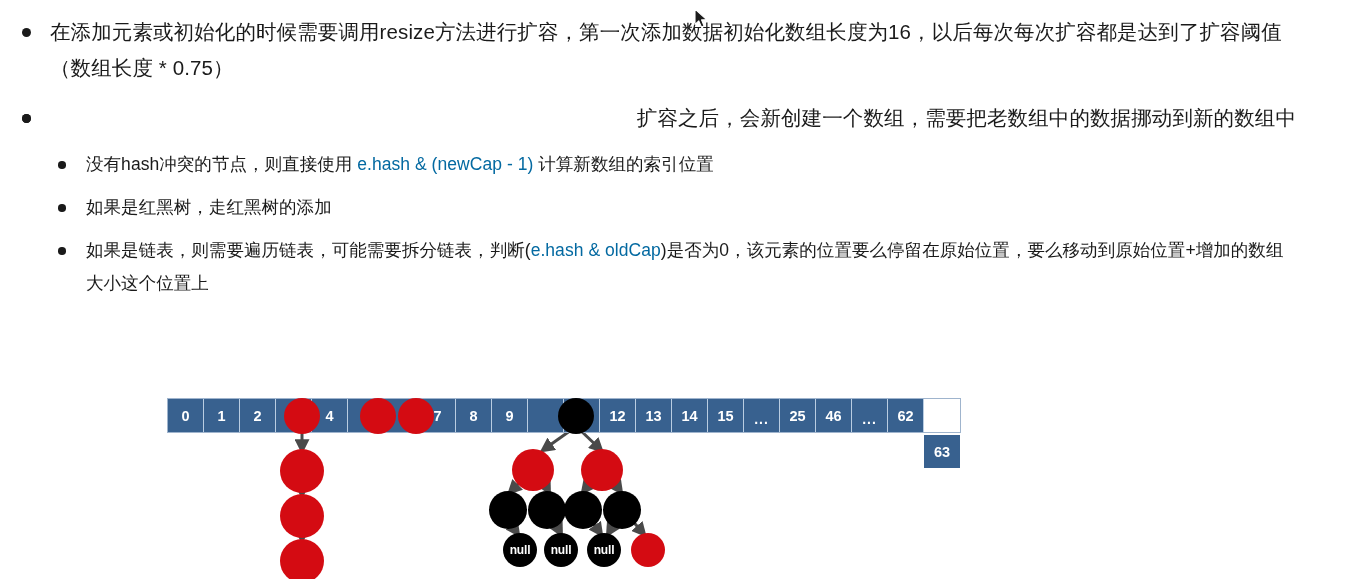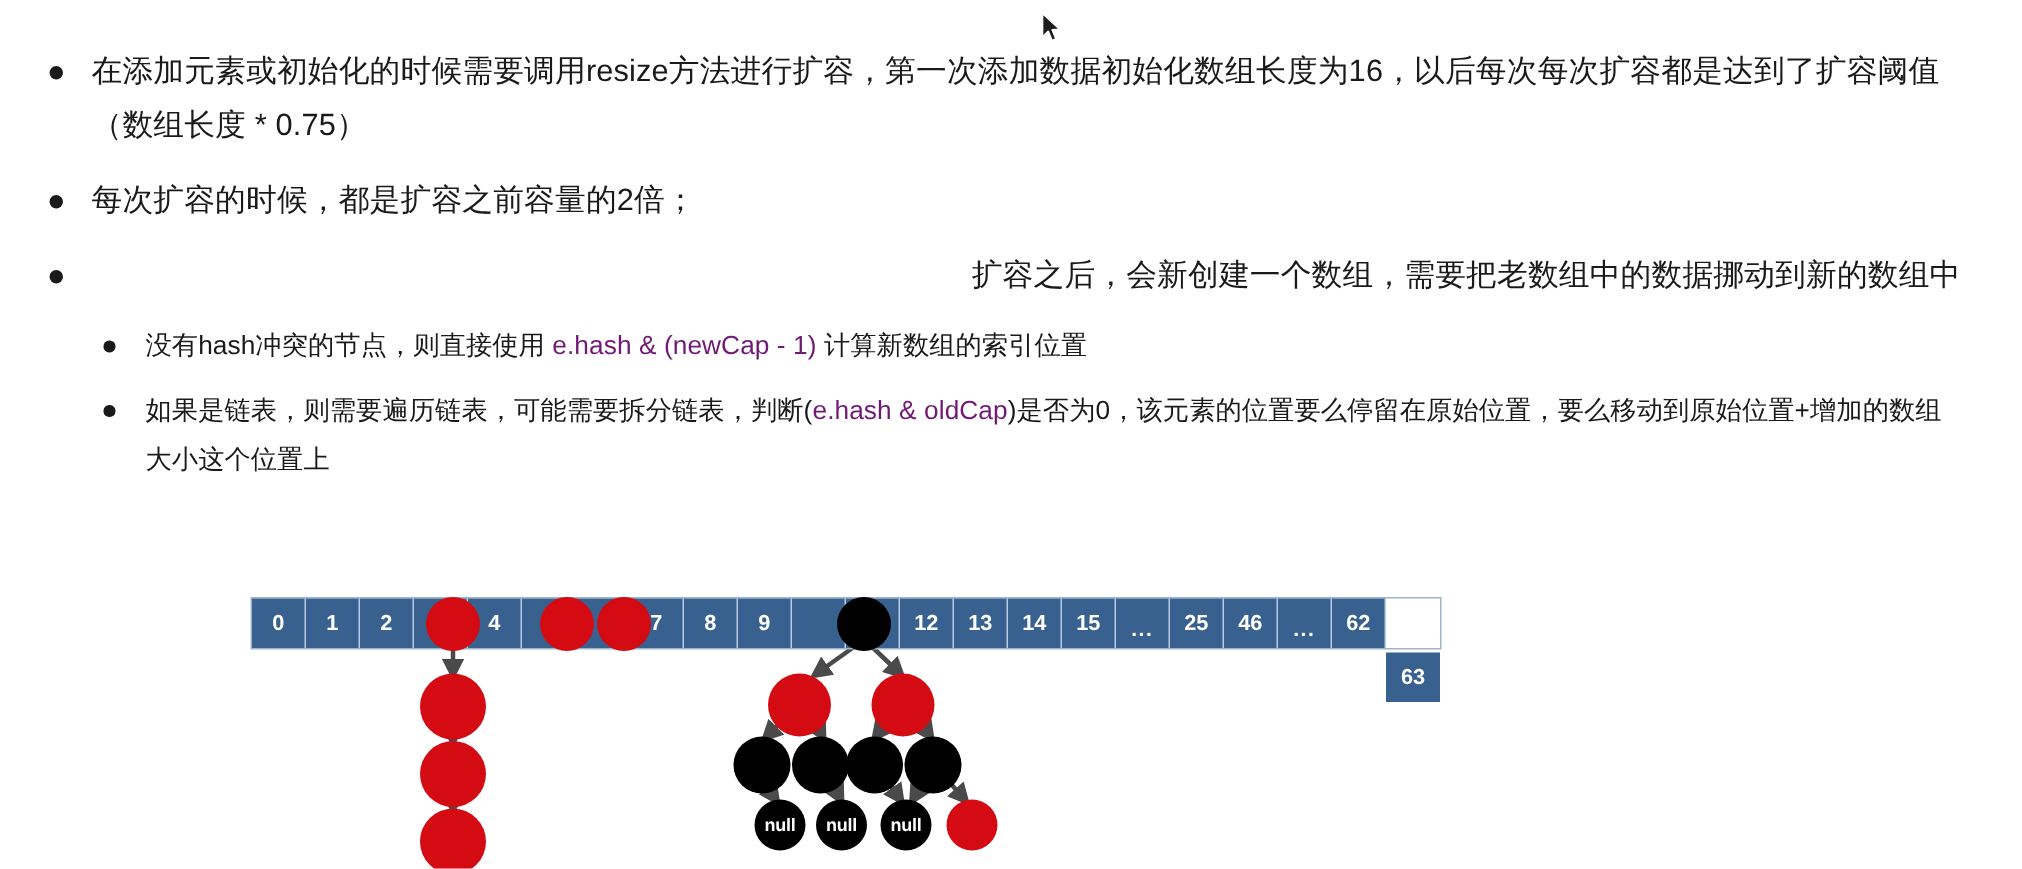--- a/index.html
+++ b/index.html
@@ -12,23 +12,22 @@
     height: 579px;
     position: relative;
     overflow: hidden;
     font-family: "Liberation Sans", "DejaVu Sans", sans-serif;
     color: #1a1a1a;
   }
 
   
   #content {
     position: absolute;
-    left: 0; top: 16px;
+    left: 0; top: 0;
     width: 1296px;
-    margin-left: 11px;
   }
   ul.lvl1 {
     list-style: none;
     margin: 0;
     padding: 0;
   }
   ul.lvl1 > li.b1 {
     position: relative;
     padding-left: 50px;
     font-size: 20.5px;
@@ -59,21 +58,21 @@
   ul.lvl2 > li.b2 > .dot {
     position: absolute;
     left: 8px;
     top: 13px;
     width: 7.5px;
     height: 7.5px;
     border-radius: 50%;
     background: #1a1a1a;
   }
   .lvl2wrap { padding-left: 50px; }
-  .code-red { color: #701a75; }
+  .code-red { color: #0369a1; }
   .txt { white-space: normal; }
 
   .row-b1-1 { margin-top: 14px; }
   .row-b1-2 { margin-top: 14px; }
   .row-b1-3 { margin-top: 14px; text-align: right; }
   .sub-gap  { margin-top: 12px; }
   .sub-gap2 { margin-top: 10px; }
   .sub-gap3 { margin-top: 10px; }
 
   
@@ -146,37 +145,40 @@
 
   <ul class="lvl1">
 
     <li class="b1 row-b1-1">
       <span class="dot"></span>
       <span class="txt">在添加元素或初始化的时候需要调用resize方法进行扩容，第一次添加数据初始化数组长度为16，以后每次每次扩容都是达到了扩容阈值（数组长度 * 0.75）</span>
     </li>
 
     <li class="b1 row-b1-2">
       <span class="dot"></span>
-      <span class="txt">每次扩容的时候，都是扩容之前容量的2倍；</span>
     </li>
 
     <li class="b1 row-b1-3">
       <span class="dot"></span>
       <span class="txt">扩容之后，会新创建一个数组，需要把老数组中的数据挪动到新的数组中</span>
     </li>
   </ul>
 
   <div class="lvl2wrap">
     <ul class="lvl2">
 
       <li class="b2 sub-gap">
         <span class="dot"></span>
         <span>没有hash冲突的节点，则直接使用 </span><span class="code-red">e.hash &amp; (newCap - 1)</span><span> 计算新数组的索引位置</span>
       </li>
 
+      <li class="b2 sub-gap2">
+        <span class="dot"></span>
+        <span>如果是红黑树，走红黑树的添加</span>
+      </li>
 
       <li class="b2 sub-gap3">
         <span class="dot"></span>
         <span>如果是链表，则需要遍历链表，可能需要拆分链表，判断(</span><span class="code-red">e.hash &amp; oldCap</span><span>)是否为0，该元素的位置要么停留在原始位置，要么移动到原始位置+增加的数组大小这个位置上</span>
       </li>
 
     </ul>
   </div>
 </div>
 

